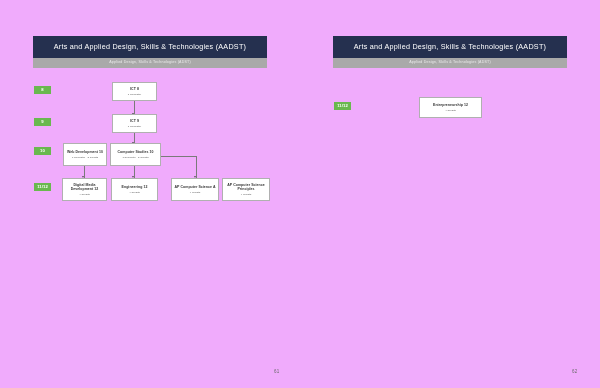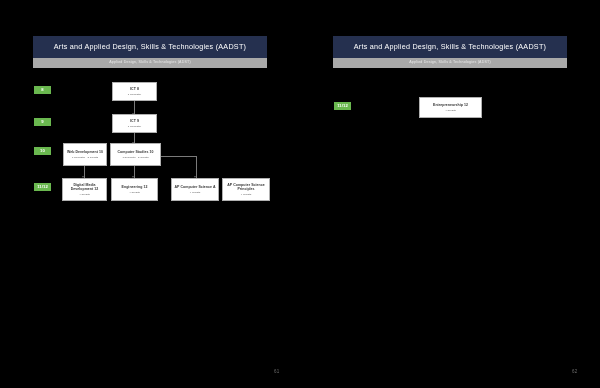--- a/index.html
+++ b/index.html
@@ -10,21 +10,21 @@
     overflow:hidden;
   }
   .spread{
     position:relative;
     width:600px;height:388px;
     display:flex;
   }
   .page{
     position:relative;
     width:300px;height:388px;
-    background:#000000;
+    background:#f0abfc;
     box-sizing:border-box;
   }
   
   .hdr-wrap{
     position:absolute;
     left:33px;
     width:234px;
   }
   .hdr-title{
     background:#25304f;

